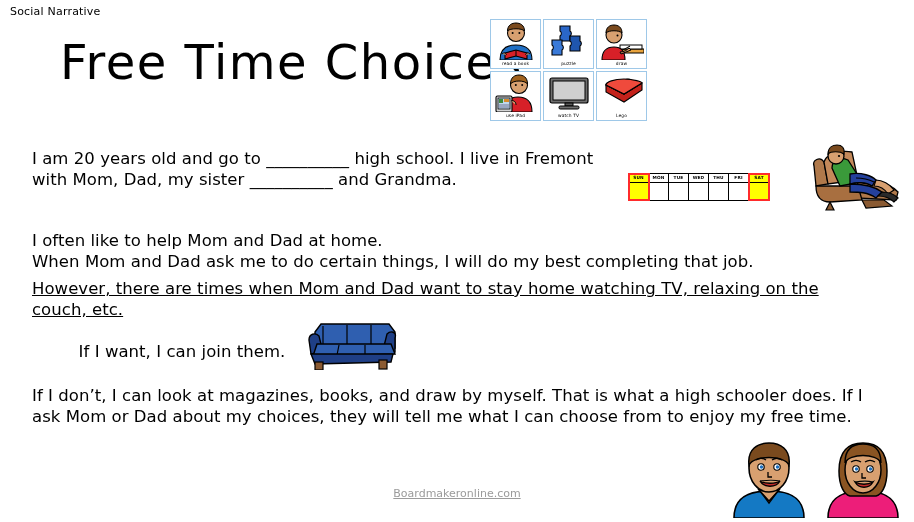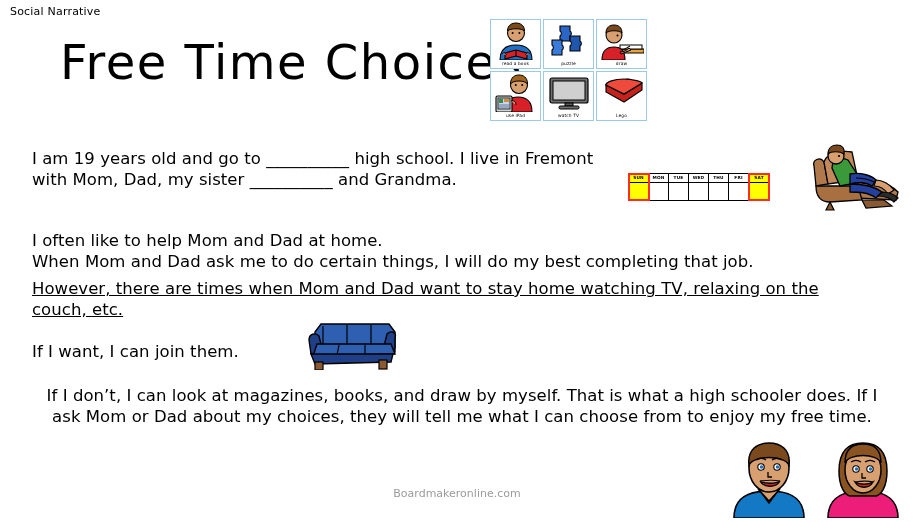--- a/index.html
+++ b/index.html
@@ -77,22 +77,22 @@
     position: absolute;
     left: 32px;
     font-size: 16.5px;
     line-height: 21px;
     letter-spacing: .05px;
     white-space: pre-line;
   }
   #para-1 { top: 148px; width: 600px; }
   #para-2 { top: 230px; width: 760px; }
   #para-3 { top: 278px; width: 845px; text-decoration: underline; }
-  #para-4 { top: 341px; width: 300px; }
-  #para-5 { top: 385px; width: 860px; text-align: center; }
+  #para-4 { top: 341px; width: 300px; text-align: center; }
+  #para-5 { top: 385px; width: 860px; }
 
   
   #calendar {
     position: absolute;
     left: 628px;
     top: 173px;
     display: flex;
     border: 1px solid #000;
     background: #fff;
   }
@@ -128,20 +128,21 @@
     position: absolute;
     left: 0;
     right: 0;
     top: 487px;
     text-align: center;
     color: #9b9b9b;
     font-size: 11px;
     line-height: 14px;
   }
   #footer-site {
+    text-decoration: underline;
     color: #9b9b9b;
   }
 
   
   .art { position: absolute; }
   #art-recliner { left: 806px; top: 140px; }
   #art-couch    { left: 303px; top: 318px; }
   #art-dad      { left: 732px; top: 441px; }
   #art-mom      { left: 826px; top: 441px; }
 </style>
@@ -244,21 +245,21 @@
           <path d="M6 7 L6 14 L24 24 L42 12 L42 5 L24 16 Z" fill="#c4221b"></path>
           <path d="M6 7 L24 16 L42 5" fill="none"></path>
           <path d="M6 7 C6 4 14 1 24 1 C34 1 42 4 42 5 L24 16 Z" fill="#ef4a3c"></path>
         </g>
       </svg>
     </div>
     <div class="choice-label">Lego</div>
   </div>
 </div>
 
-<div class="para" id="para-1">I am 19 years old and go to __________ high school.  I live in Fremont
+<div class="para" id="para-1">I am 20 years old and go to __________ high school.  I live in Fremont
 with Mom, Dad, my sister __________ and Grandma.</div>
 <div class="para" id="para-2">I often like to help Mom and Dad at home.
 When Mom and Dad ask me to do certain things, I will do my best completing that job.</div>
 <div class="para" id="para-3">However, there are times when Mom and Dad want to stay home watching TV, relaxing on the couch, etc.</div>
 <div class="para" id="para-4">If I want, I can join them.</div>
 <div class="para" id="para-5">If I don’t, I can look at magazines, books, and draw by myself.  That is what a high schooler does.  If I ask Mom or Dad about my choices, they will tell me what I can choose from to enjoy my free time.</div>
 
 <div id="calendar">
   <div class="cal-day weekend">
     <div class="cal-name">SUN</div>

